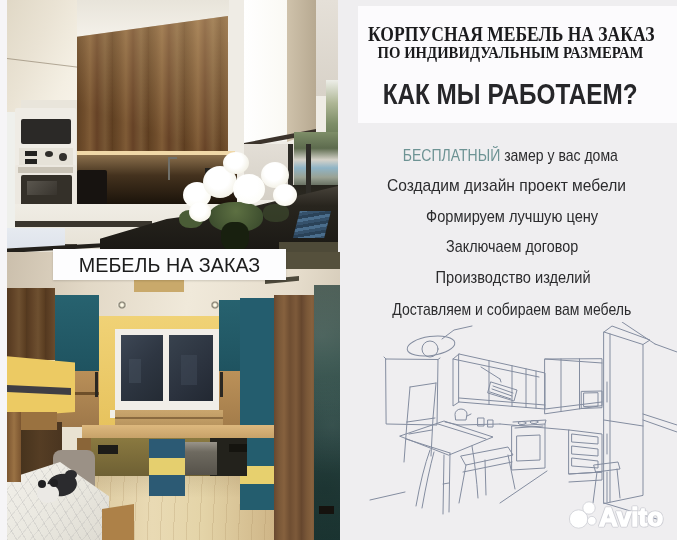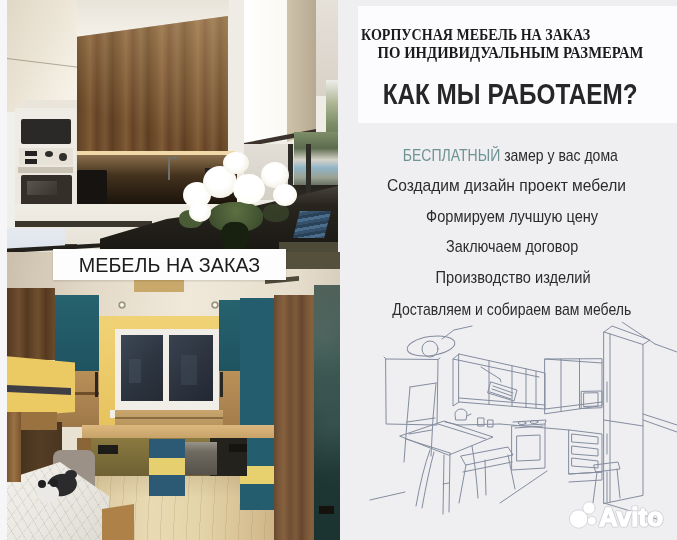--- a/index.html
+++ b/index.html
@@ -203,21 +203,21 @@
 
   <div class="abs" style="left:0;top:160px;width:14px;height:70px;background:linear-gradient(90deg,#7b5530,#9a7244 50%,#7b5530);"></div>
 </div>
 
 <div class="abs" style="left:53px;top:249px;width:233px;height:31px;background:#fdfdfe;box-shadow:0 1px 2px rgba(0,0,0,0.15);"></div>
 
 <div class="abs" style="left:53px;top:252px;width:233px;text-align:center;font-size:21px;line-height:25px;color:#1c1c1c;"><span style="display:inline-block;transform:scaleX(0.94);">МЕБЕЛЬ НА ЗАКАЗ</span></div>
 
 <div class="abs" style="left:358px;top:6px;width:319px;height:117px;background:#fcfbfd;"></div>
 
-<div class="abs" style="left:345px;top:26px;width:332px;font-family:'Liberation Serif',serif;font-weight:bold;font-size:16px;line-height:17px;color:#1b1b1d;"><span style="display:inline-block;transform:scaleX(0.877);">КОРПУСНАЯ МЕБЕЛЬ НА ЗАКАЗ</span></div>
+<div class="abs" style="left:345px;top:26px;width:332px;text-align:center;font-family:'Liberation Serif',serif;font-weight:bold;font-size:20px;line-height:17px;color:#1b1b1d;"><span style="display:inline-block;transform:scaleX(0.877);">КОРПУСНАЯ МЕБЕЛЬ НА ЗАКАЗ</span></div>
 
 <div class="abs" style="left:345px;top:44px;width:332px;text-align:center;font-family:'Liberation Serif',serif;font-weight:bold;font-size:16px;line-height:17px;color:#1b1b1d;"><span style="display:inline-block;transform:scaleX(0.92);">ПО ИНДИВИДУАЛЬНЫМ РАЗМЕРАМ</span></div>
 
 <div class="abs" style="left:343px;top:78px;width:334px;text-align:center;font-size:29px;line-height:32px;font-weight:bold;color:#262629;"><span style="display:inline-block;transform:scaleX(0.838);">КАК МЫ РАБОТАЕМ?</span></div>
 
 <div class="abs" style="left:344px;top:146px;width:333px;text-align:center;font-size:17px;line-height:19px;color:#2b2b2d;"><span style="display:inline-block;transform:scaleX(0.825);"><span style="color:#6d9394;">БЕСПЛАТНЫЙ</span> замер у вас дома</span></div>
 
 <div class="abs" style="left:340px;top:176px;width:333px;text-align:center;font-size:17px;line-height:19px;color:#2b2b2d;"><span style="display:inline-block;transform:scaleX(0.916);">Создадим дизайн проект мебели</span></div>
 
 <div class="abs" style="left:346px;top:207px;width:333px;text-align:center;font-size:17px;line-height:19px;color:#2b2b2d;"><span style="display:inline-block;transform:scaleX(0.859);">Формируем лучшую цену</span></div>

